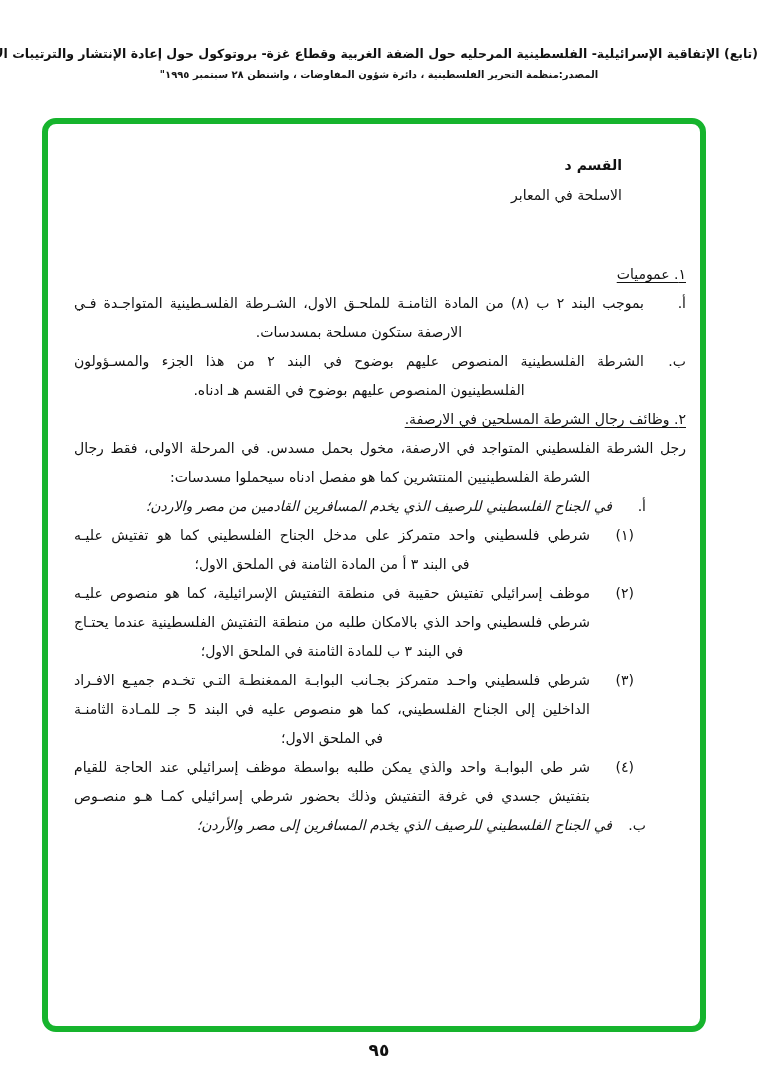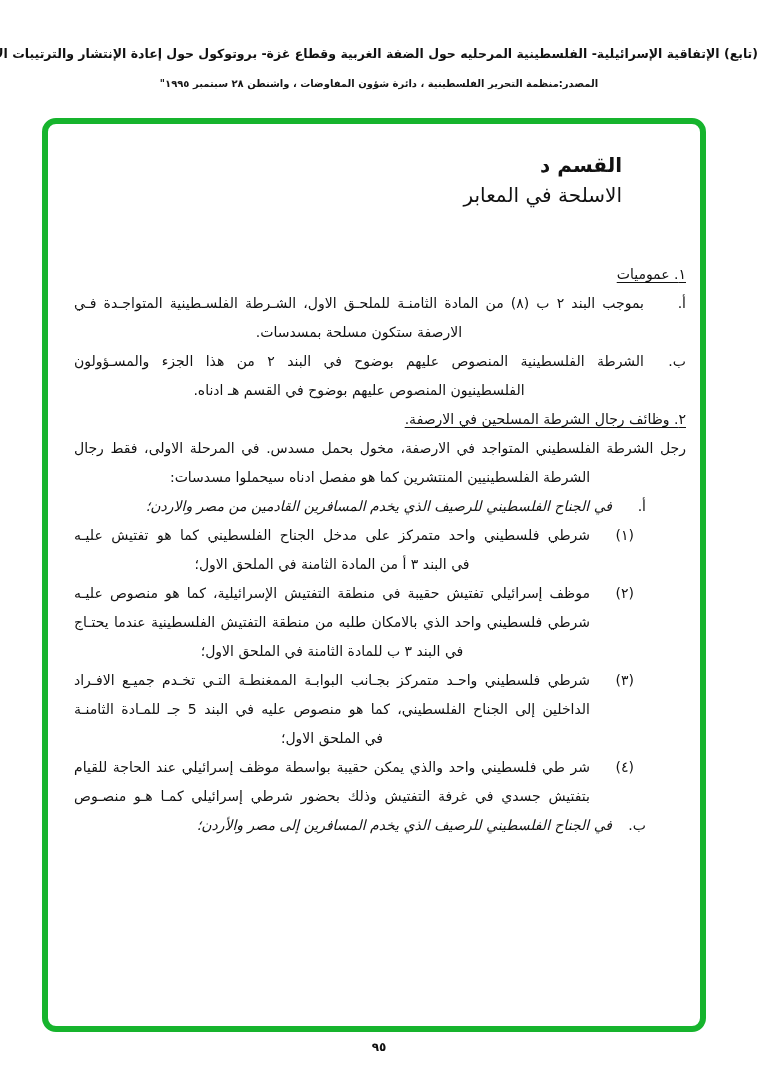--- a/index.html
+++ b/index.html
@@ -3,45 +3,45 @@
 <meta charset="utf-8">
 <style>
   html,body{margin:0;padding:0;}
   body{
     width:758px;height:1078px;position:relative;background:#ffffff;
     font-family:"DejaVu Sans", sans-serif;color:#111;
   }
   
   .header{position:absolute;top:46px;left:0;right:0;text-align:center;direction:rtl;}
   .header .title{font-weight:bold;font-size:12.5px;white-space:nowrap;letter-spacing:0;}
-  .header .source{font-weight:bold;font-size:10px;margin-top:17px;color:#141414;}
+  .header .source{font-weight:bold;font-size:10px;margin-top:8px;color:#141414;}
   
   .frame{
     position:absolute;left:42px;top:118px;width:664px;height:914px;
     box-sizing:border-box;border:6px solid #16b42d;border-radius:14px;
     padding:26px 14px 0 26px;direction:rtl;overflow:hidden;
   }
-  .sec-head{margin-right:64px;font-size:20px;line-height:30px;}
+  .sec-head{margin-right:64px;font-size:14px;line-height:30px;}
   .sec-head .lbl{font-weight:bold;}
   .content{margin-top:50px;font-size:14px;line-height:29px;}
   .ln{min-height:29px;}
   .j{text-align:justify;text-align-last:justify;}
   .c{text-align-last:center;}
   .r{text-align:right;text-align-last:right;font-style:italic;}
   .heading{text-decoration:underline;text-underline-offset:3px;text-align:right;}
   .item{display:flex;}
   .item .marker{flex:none;width:42px;text-align:right;}
   .item .body{flex:1;min-width:0;}
   .indent1{margin-right:40px;}
   .indent1 .marker{width:34px;}
   .indent2{margin-right:52px;}
   .indent2 .marker{width:44px;}
   
   .page-number{position:absolute;top:1040px;left:0;right:0;text-align:center;
-    font-size:12px;font-weight:bold;}
+    font-size:17px;font-weight:bold;}
 </style>
 </head>
 <body>
 
 <div class="header">
   <div class="title">(تابع) الإتفاقية الإسرائيلية- الفلسطينية المرحليه حول الضفة الغربية وقطاع غزة- بروتوكول حول إعادة الإنتشار والترتيبات الامنية</div>
   <div class="source">المصدر:منظمة التحرير الفلسطينية ، دائرة شؤون المفاوضات ، واشنطن  ٢٨ سبتمبر ١٩٩٥"</div>
 </div>
 
 <div class="frame" style="border-color: rgb(22, 180, 45);">
@@ -107,21 +107,21 @@
       <div class="body">
         <div class="ln j">شرطي فلسطيني واحـد متمركز بجـانب البوابـة الممغنطـة التـي تخـدم جميـع الافـراد</div>
         <div class="ln j">الداخلين إلى الجناح الفلسطيني، كما هو منصوص عليه في البند 5 جـ للمـادة الثامنـة</div>
         <div class="ln c">في الملحق الاول؛</div>
       </div>
     </div>
 
     <div class="item indent2">
       <span class="marker">(٤)</span>
       <div class="body">
-        <div class="ln j">شر طي فلسطيني واحد والذي يمكن حقيبة بواسطة موظف إسرائيلي عند الحاجة للقيام</div>
+        <div class="ln j">شر طي البوابـة واحد والذي يمكن طلبه بواسطة موظف إسرائيلي عند الحاجة للقيام</div>
         <div class="ln j">بتفتيش جسدي في غرفة التفتيش وذلك بحضور شرطي إسرائيلي كمـا هـو منصـوص</div>
       </div>
     </div>
 
     <div class="item indent1">
       <span class="marker">ب.</span>
       <div class="body">
         <div class="ln r">في الجناح الفلسطيني للرصيف الذي يخدم المسافرين إلى مصر والأردن؛</div>
       </div>
     </div>

